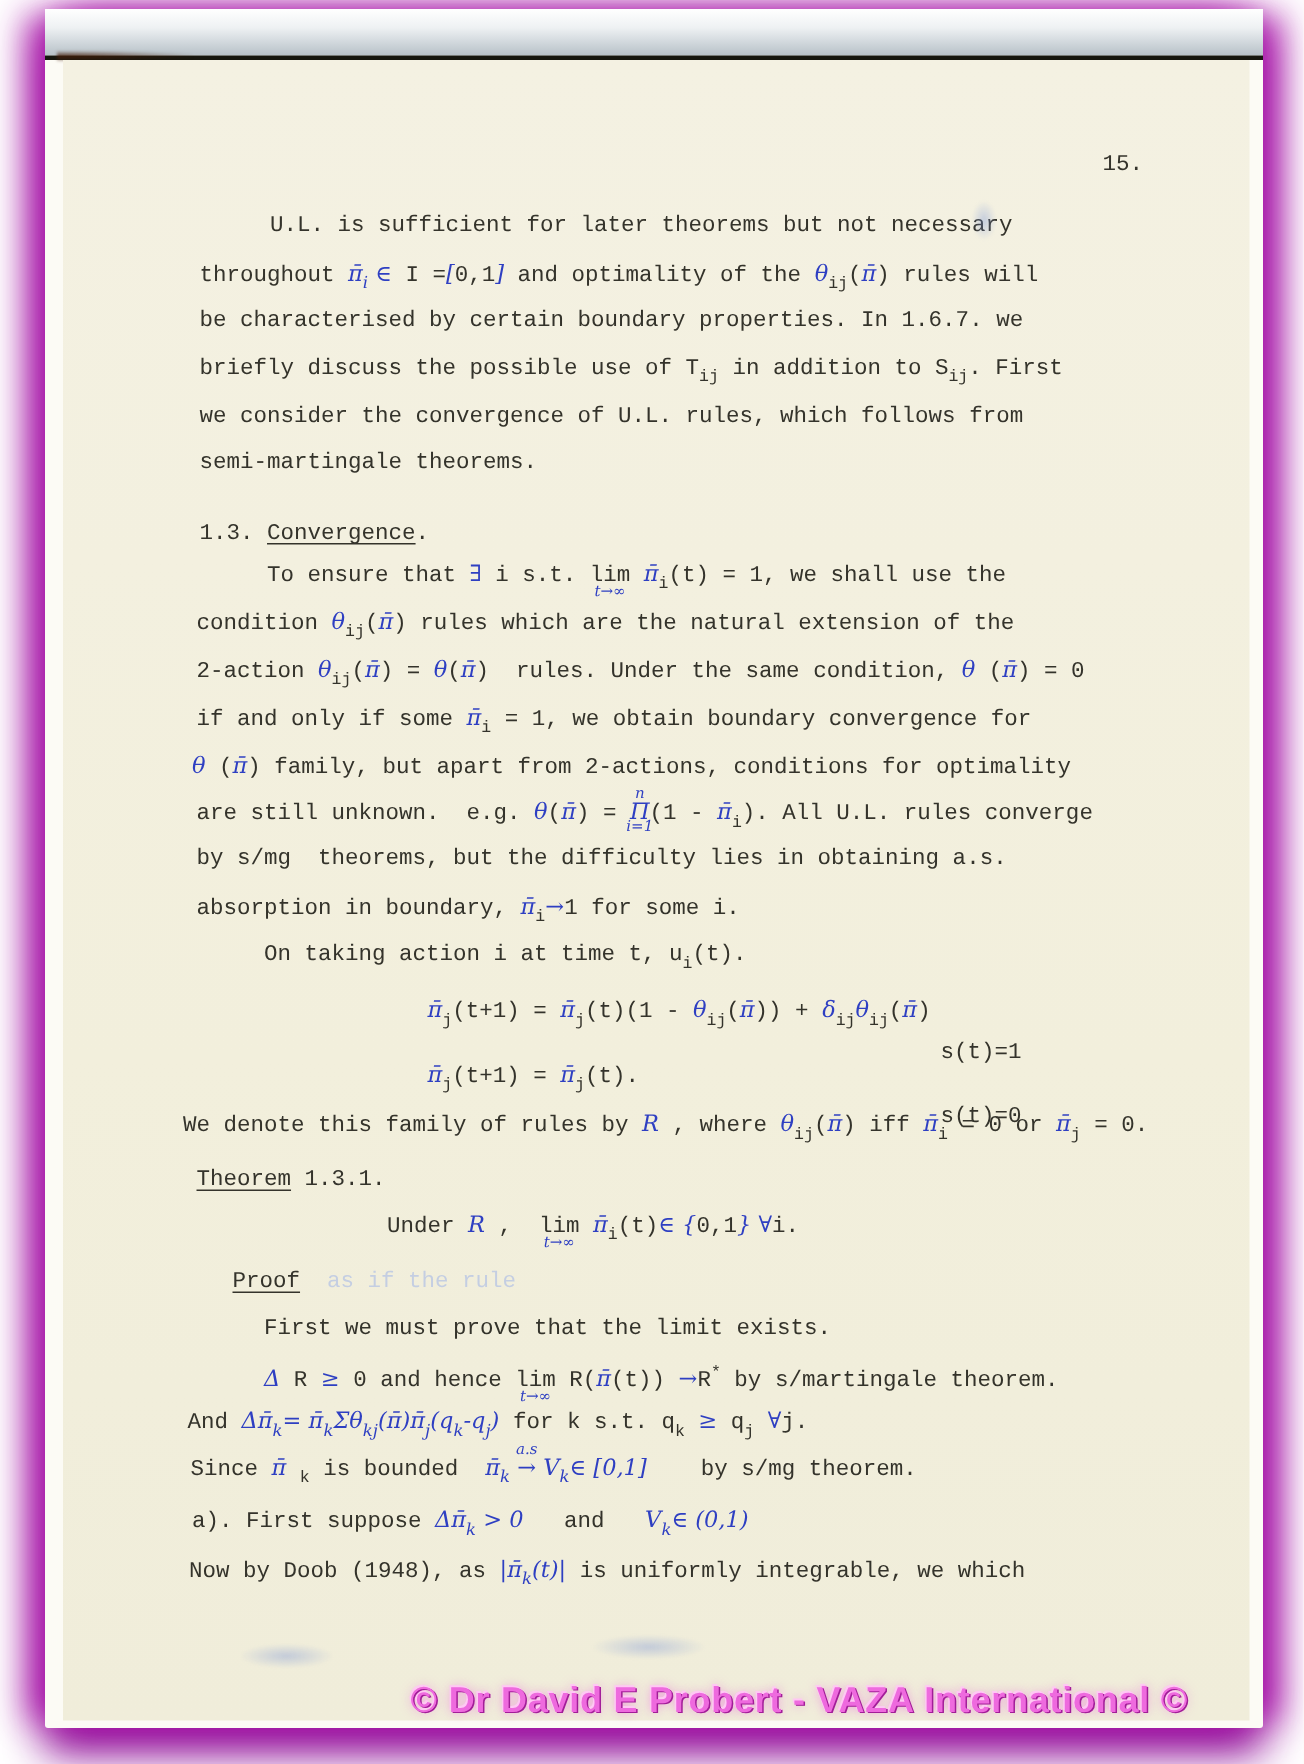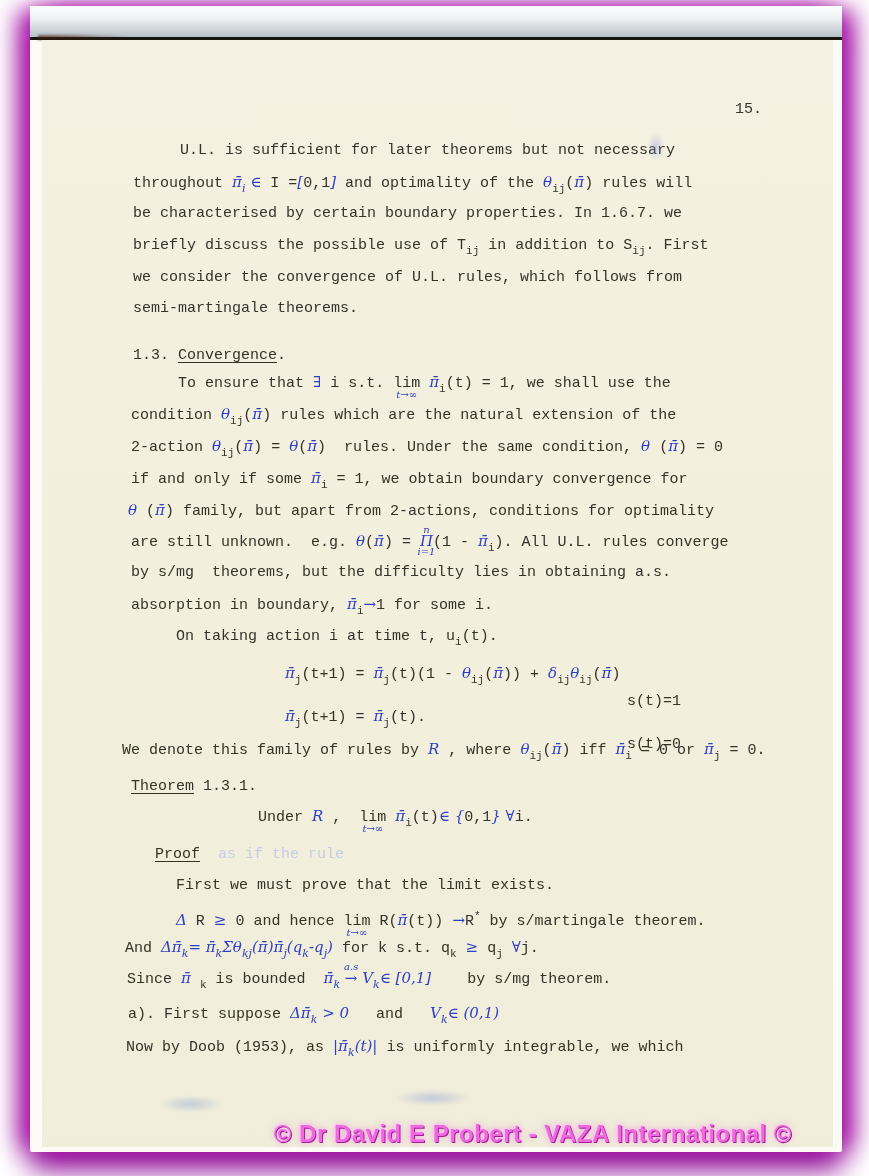--- a/index.html
+++ b/index.html
@@ -104,21 +104,21 @@
       <div class="line" style="left: 285px; top: 706px;"><span class="hand">π̄</span><span class="typed sub">j</span><span class="typed">(t+1) = </span><span class="hand">π̄</span><span class="typed sub">j</span><span class="typed">(t).</span><span class="typed rightlab" style="left: 342px;">s(t)=0</span></div>
       <div class="line" style="left: 122px; top: 739px;"><span class="typed">We denote this family of rules by </span><span class="hand">R</span><span class="typed"> , where </span><span class="hand">θ</span><span class="typed sub">ij</span><span class="typed">(</span><span class="hand">π̄</span><span class="typed">) iff </span><span class="hand">π̄</span><span class="typed sub">i</span><span class="typed"> = 0 or </span><span class="hand">π̄</span><span class="typed sub">j</span><span class="typed"> = 0.</span></div>
       <div class="line" style="left: 131px; top: 777px; font-family: Liberation Mono, monospace;"><span class="typed und">Theorem</span><span class="typed"> 1.3.1.</span></div>
       <div class="line" style="left: 258px; top: 806px;"><span class="typed">Under </span><span class="hand">R</span><span class="typed"> ,  </span><span class="typed stack">lim<i class="below">t→∞</i></span><span class="typed"> </span><span class="hand">π̄</span><span class="typed sub">i</span><span class="typed">(t)</span><span class="hand">∈ </span><span class="hand">{</span><span class="typed">0,1</span><span class="hand">}</span><span class="hand"> ∀</span><span class="typed">i.</span></div>
       <div class="line" style="left: 131px; top: 845px; margin-left: 24px;"><span class="typed und">Proof</span><span class="typed faint">  as if the rule</span></div>
       <div class="line" style="left: 176px; top: 876px;"><span class="typed">First we must prove that the limit exists.</span></div>
       <div class="line" style="left: 176px; top: 906px;"><span class="hand">Δ</span><span class="typed"> R </span><span class="hand">≥</span><span class="typed"> 0 and hence </span><span class="typed stack">lim<i class="below">t→∞</i></span><span class="typed"> R(</span><span class="hand">π̄</span><span class="typed">(t)) </span><span class="hand">→</span><span class="typed">R</span><span class="typed sup">*</span><span class="typed"> by s/martingale theorem.</span></div>
       <div class="line" style="left: 125px; top: 937px;"><span class="typed">And </span><span class="hand">Δπ̄</span><span class="hand sub">k</span><span class="hand">= π̄</span><span class="hand sub">k</span><span class="hand">Σθ</span><span class="hand sub">kj</span><span class="hand">(π̄)π̄</span><span class="hand sub">j</span><span class="hand">(q</span><span class="hand sub">k</span><span class="hand">-q</span><span class="hand sub">j</span><span class="hand">)</span><span class="typed"> for k s.t. q</span><span class="typed sub">k</span><span class="typed"> </span><span class="hand">≥</span><span class="typed"> q</span><span class="typed sub">j</span><span class="typed"> </span><span class="hand">∀</span><span class="typed">j.</span></div>
       <div class="line" style="left: 127px; top: 968px;"><span class="typed">Since </span><span class="hand">π̄</span><span class="typed"> </span><span class="typed sub">k</span><span class="typed"> is bounded  </span><span class="hand">π̄</span><span class="hand sub">k</span><span class="hand"> </span><span class="hand stack">→<i class="above">a.s</i></span><span class="hand"> V</span><span class="hand sub">k</span><span class="hand">∈ </span><span class="hand">[0,1]</span><span class="typed">    by s/mg theorem.</span></div>
       <div class="line" style="left: 128px; top: 1003px;"><span class="typed">a). First suppose </span><span class="hand">Δπ̄</span><span class="hand sub">k</span><span class="hand"> &gt; 0</span><span class="typed">   and   </span><span class="hand">V</span><span class="hand sub">k</span><span class="hand">∈ (0,1)</span></div>
-      <div class="line" style="left: 126px; top: 1036px;"><span class="typed">Now by Doob (1953), as </span><span class="hand">|π̄</span><span class="hand sub">k</span><span class="hand">(t)|</span><span class="typed"> is uniformly integrable, we which</span></div>
+      <div class="line" style="left: 126px; top: 1036px;"><span class="typed">Now by Doob (1948), as </span><span class="hand">|π̄</span><span class="hand sub">k</span><span class="hand">(t)|</span><span class="typed"> is uniformly integrable, we which</span></div>
     </div>
   <div id="smudges-root">
       <div class="smudge" style="left: 160px; top: 1096px; width: 62px; height: 16px;"></div>
       <div class="smudge" style="left: 395px; top: 1090px; width: 75px; height: 16px;"></div>
       <div class="smudge" style="left: 648px; top: 134px; width: 16px; height: 26px;"></div>
     </div>
   <div class="watermark">© Dr David E Probert - VAZA International ©</div>
 </div>
 
 </body></html>

